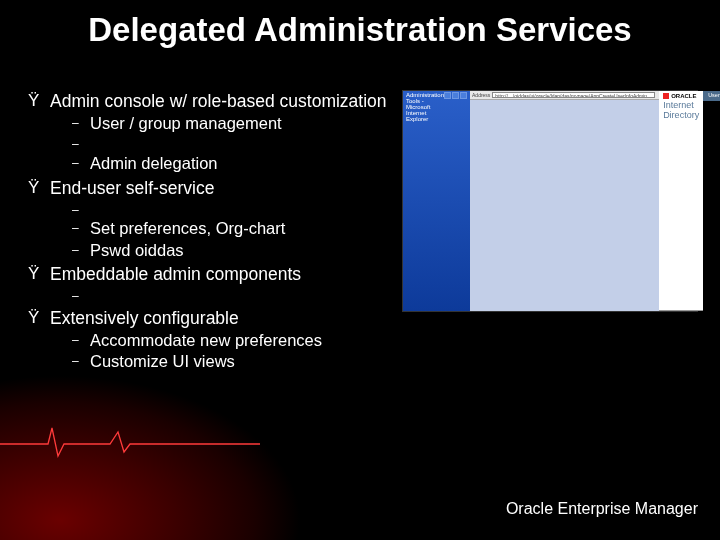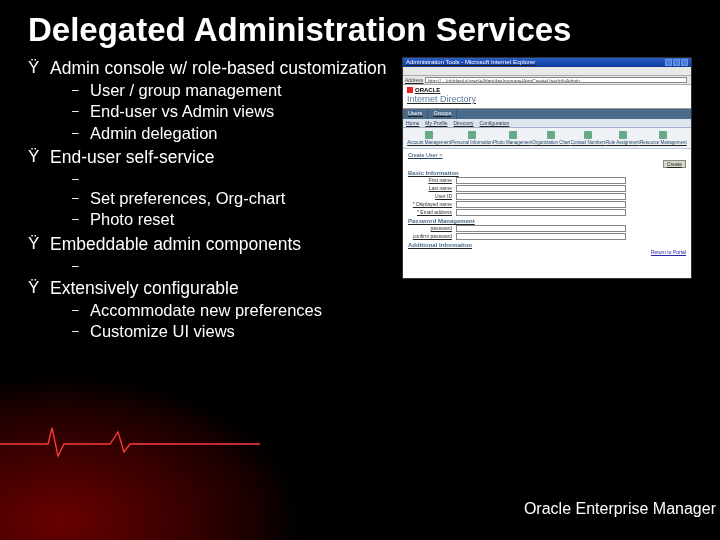--- a/index.html
+++ b/index.html
@@ -32,21 +32,22 @@
   .slide {
     position: relative;
     z-index: 2;
     padding: 12px 28px 0 28px;
     height: 100%;
   }
   h1.title {
     font-size: 33px;
     font-weight: bold;
     line-height: 1.12;
-    margin-bottom: 6px;
+    margin-bottom: 39px;
+    text-align: center;
   }
   .content-row {
     display: flex;
     gap: 12px;
   }
   .bullets {
     font-size: 17.5px;
     line-height: 1.32;
     width: 362px;
     flex-shrink: 0;
@@ -72,23 +73,22 @@
   .b2-mark { width: 18px; flex-shrink: 0; font-size: 12px; padding-top: 3px; }
   .screenshot {
     width: 296px;
     height: 222px;
     background: #c3cfe8;
     border: 1px solid #333;
     font-family: Tahoma, Arial, sans-serif;
     font-size: 5.5px;
     color: #222;
     display: flex;
-    flex-direction: column;
+    flex-direction: row;
     margin-top: 2px;
-    text-decoration: underline;
   }
   .ss-titlebar {
     background: linear-gradient(#2a5fc9, #0d3a9a);
     color: #fff;
     font-size: 6px;
     padding: 1px 3px;
     display: flex;
     justify-content: space-between;
   }
   .ss-winbtns { display:flex; gap:1px; }
@@ -158,21 +158,21 @@
   .ss-sec-hd { color:#4a6a8a; font-weight:bold; font-size:6px; margin:2px 0 1px; }
   .ss-crumb { color:#246; font-size:5.5px; text-decoration:underline; margin-bottom:2px; }
   .ss-row { display:flex; margin:1px 0; align-items:center; }
   .ss-lbl { width:48px; text-align:right; padding-right:4px; font-size:5px; color:#333; }
   .ss-inp { flex:1; height:7px; background:#fff; border:1px solid #888; max-width:170px; }
   .ss-btn { background:#d8d8c8; border:1px solid #888; font-size:5px; padding:0 3px; height:8px; line-height:7px; }
   .ss-right { display:flex; justify-content:flex-end; margin:1px 0; }
   .ss-link { color:#22a; text-decoration:underline; font-size:5px; }
   .footer {
     position: absolute;
-    right: 4px;
+    right: 22px;
     bottom: 22px;
     font-size: 16px;
     color: #fff;
     z-index: 3;
   }
 </style>
 </head>
 <body>
 
 <div class="bg-accent"></div>
@@ -189,42 +189,41 @@
           <span class="b1-mark">Ÿ</span>
           <span class="b1-text">Admin console w/ role-based customization</span>
         </div>
         <div class="sub">
           <div class="b2">
             <span class="b2-mark">–</span>
             <span>User / group management</span>
           </div>
           <div class="b2">
             <span class="b2-mark">–</span>
-            <span>End-user vs Admin views</span>
           </div>
           <div class="b2">
             <span class="b2-mark">–</span>
             <span>Admin delegation</span>
           </div>
         </div>
         <div class="b1">
           <span class="b1-mark">Ÿ</span>
           <span class="b1-text">End-user self-service</span>
         </div>
         <div class="sub">
           <div class="b2">
             <span class="b2-mark">–</span>
           </div>
           <div class="b2">
             <span class="b2-mark">–</span>
             <span>Set preferences, Org-chart</span>
           </div>
           <div class="b2">
             <span class="b2-mark">–</span>
-            <span>Photo reset</span>
+            <span>Pswd oiddas</span>
           </div>
         </div>
         <div class="b1">
           <span class="b1-mark">Ÿ</span>
           <span class="b1-text">Embeddable admin components</span>
         </div>
         <div class="sub">
           <div class="b2">
             <span class="b2-mark">–</span>
           </div>

